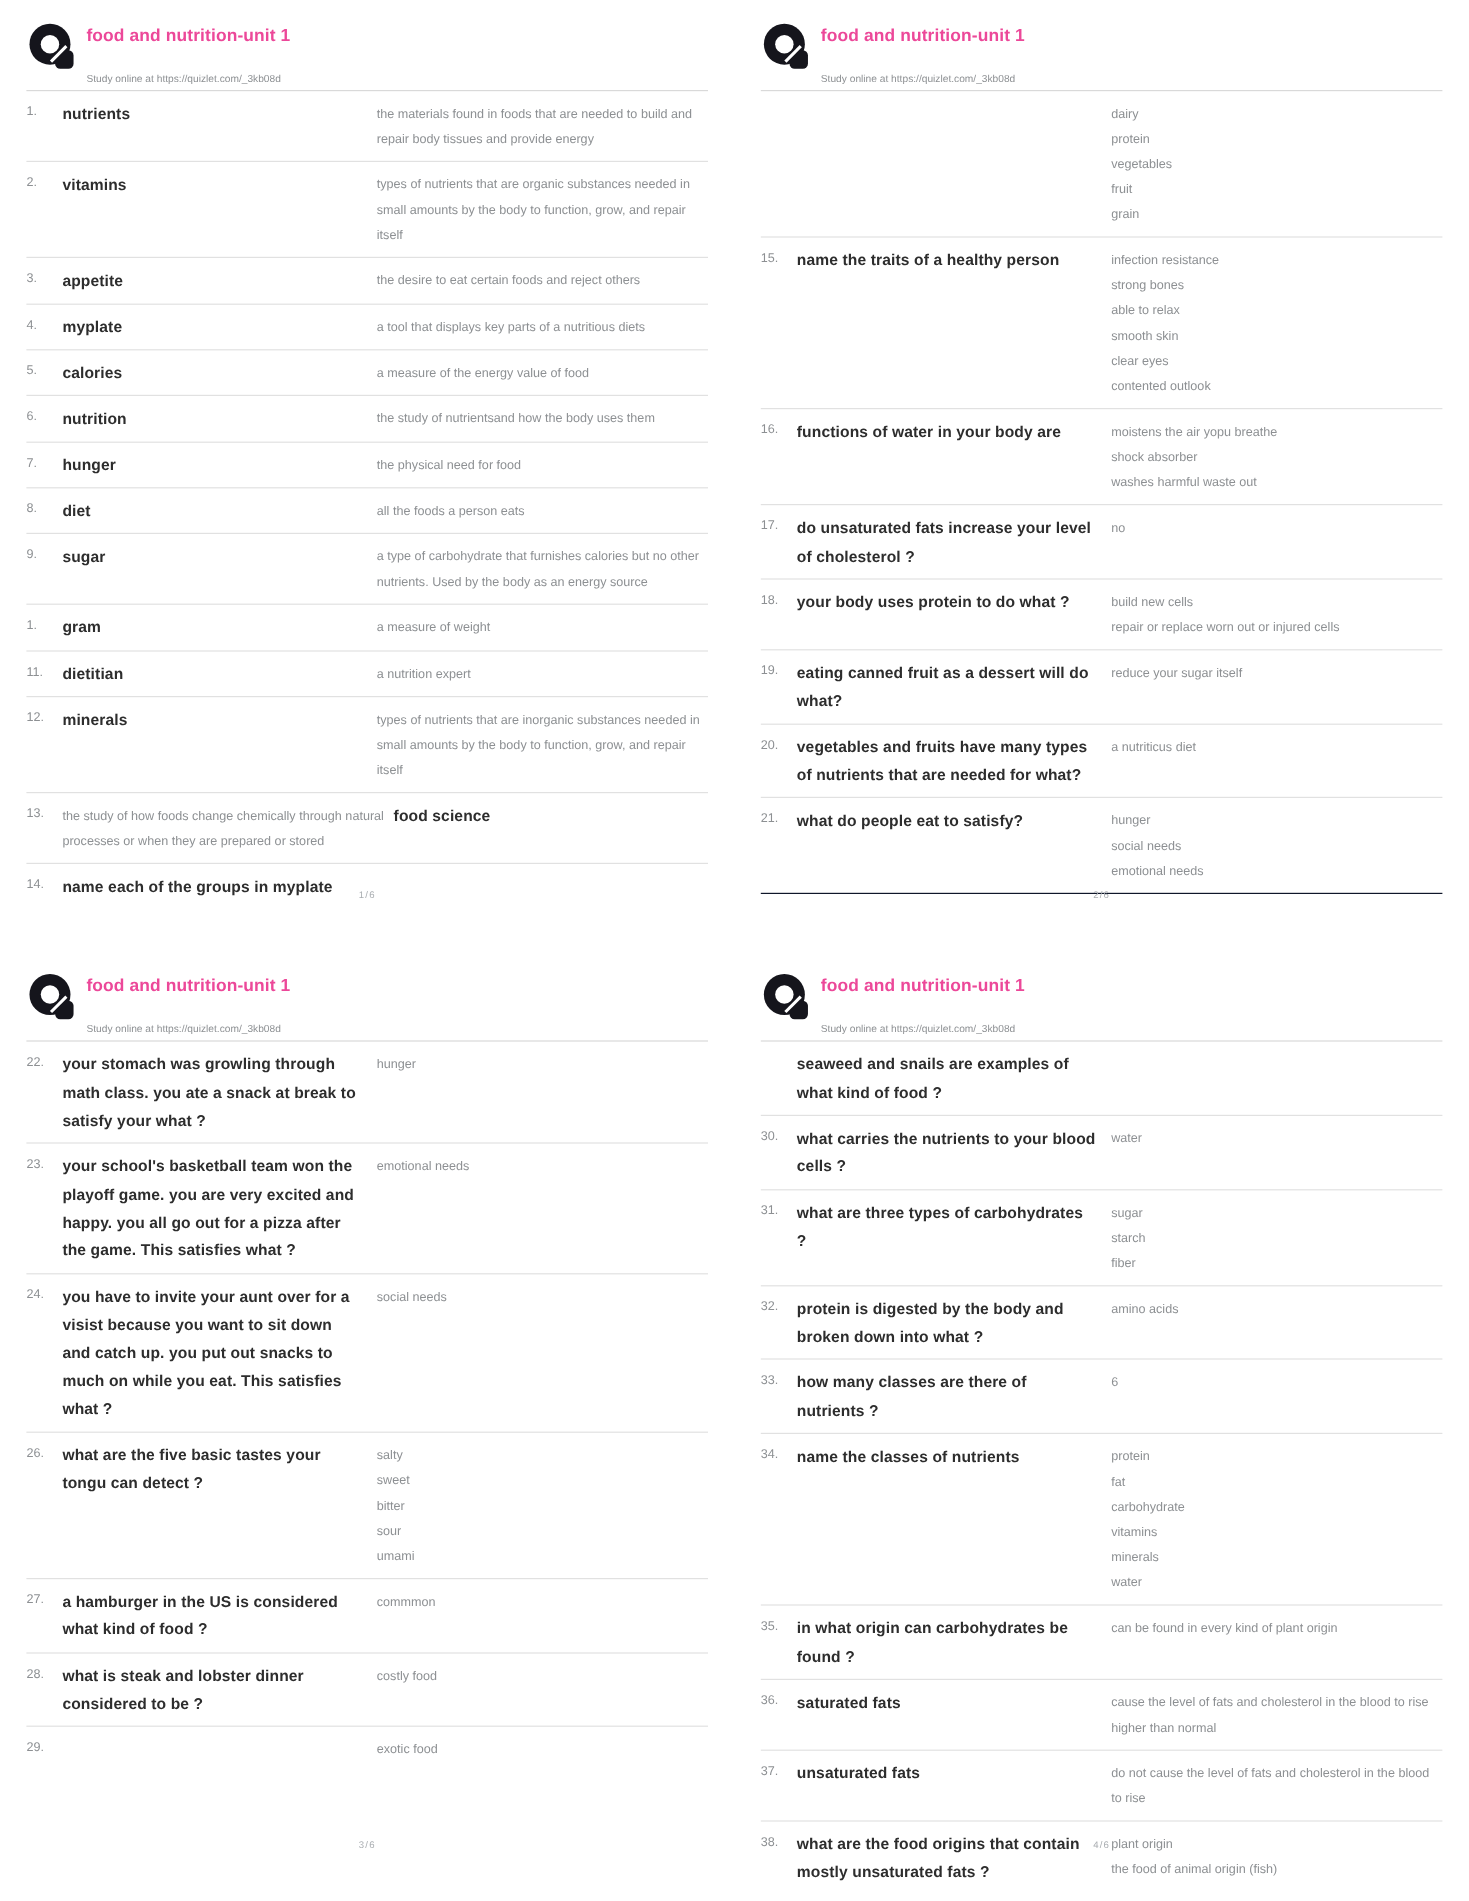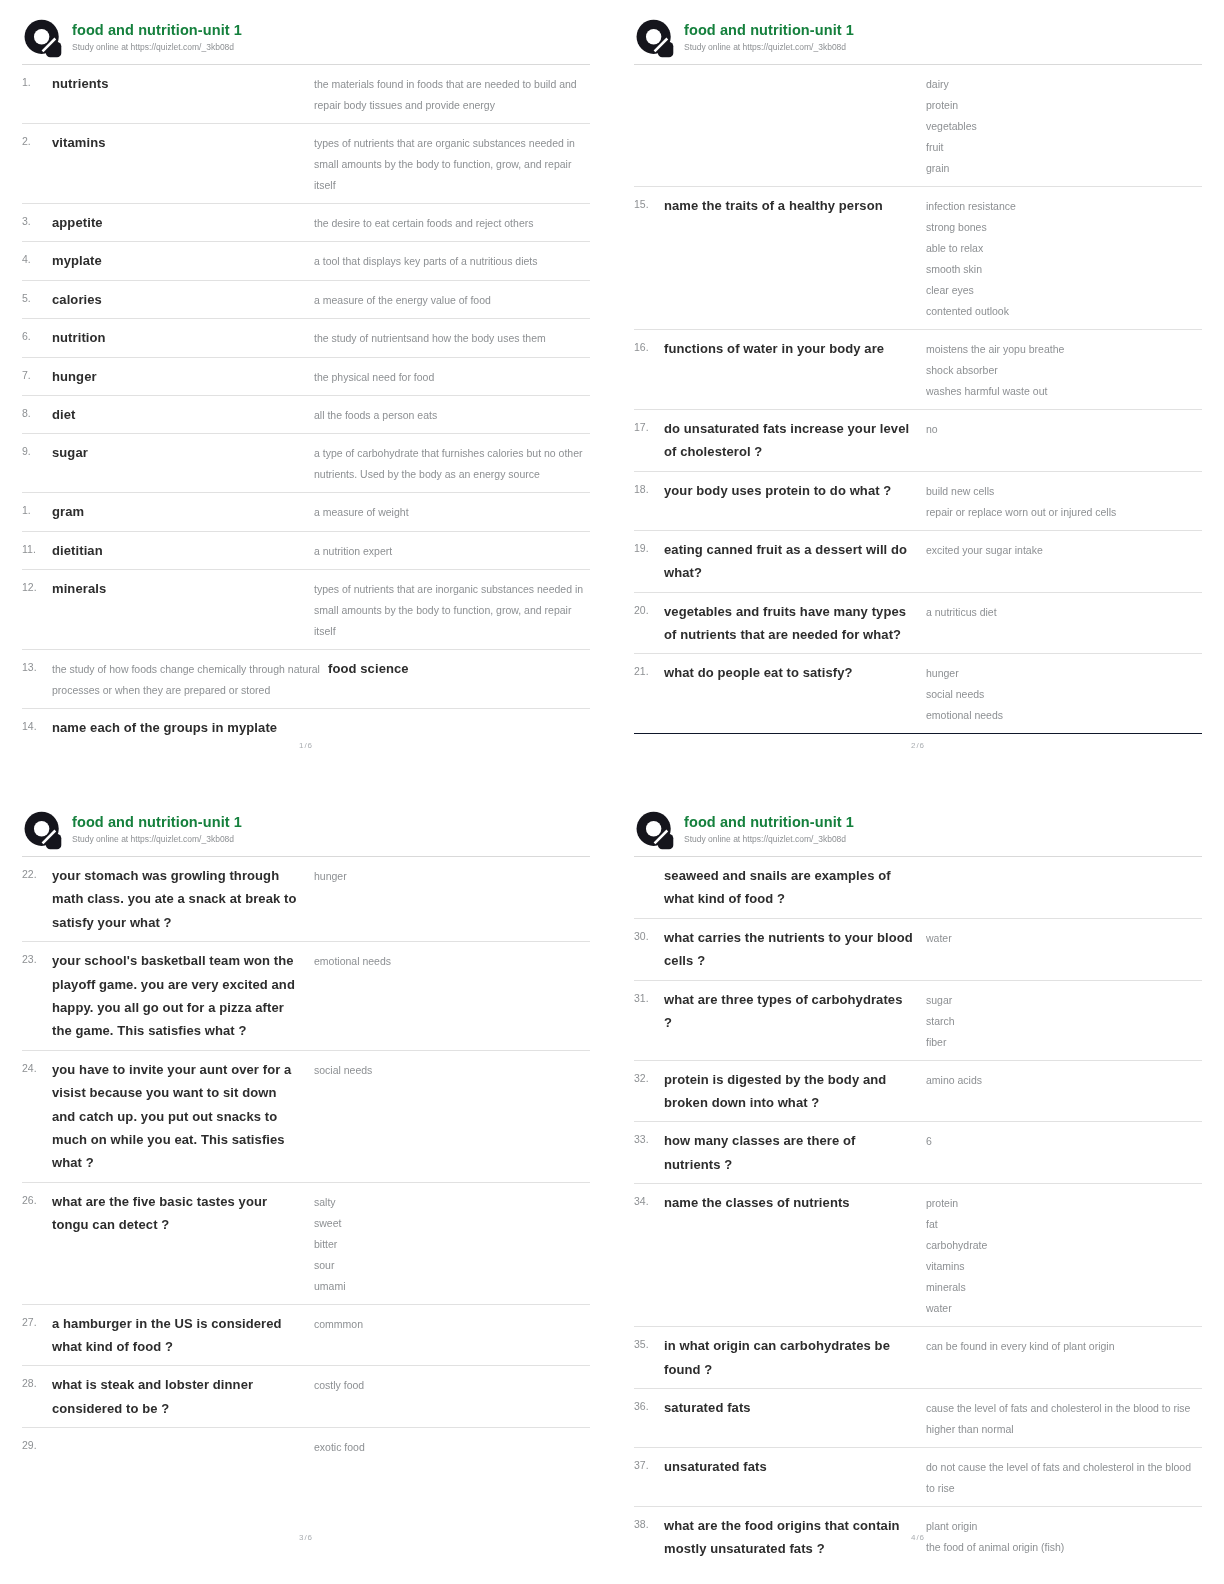--- a/index.html
+++ b/index.html
@@ -6,22 +6,22 @@
   body{width:1224px;height:1584px;font-family:"Liberation Sans","DejaVu Sans",sans-serif;
        -webkit-font-smoothing:antialiased;}
   .grid{display:grid;grid-template-columns:612px 612px;grid-template-rows:792px 792px;
         width:1224px;height:1584px;}
   .page{position:relative;box-sizing:border-box;padding:18px 22px 0 22px;overflow:hidden;background:#fff;}
   
   .hdr{display:flex;align-items:flex-start;gap:9px;padding-bottom:5px;border-bottom:1px solid #d9d9d9;}
   .logo{width:41px;height:41px;flex:0 0 41px;display:block;}
   .logo svg{display:block;width:41px;height:41px;}
   .hgroup{padding-top:3px;}
-  .title{font-size:14.5px;font-weight:bold;color:#15803d;letter-spacing:.1px;line-height:1.25;}
-  .subtitle{font-size:8.5px;color:#8d9093;margin-top:3px;}
+  .title{font-size:14.5px;font-weight:bold;color:#ec4899;letter-spacing:.1px;line-height:1.25;}
+  .subtitle{font-size:8.5px;color:#8d9093;margin-top:21px;}
   
   .rows{margin-top:0;}
   .rows.bottom-line{border-bottom:1px solid #0f172a;}
   .row{display:flex;padding:7px 0 7px 0;}
   .row + .row{border-top:1px solid #e1e1e1;}
   .cell{box-sizing:border-box;}
   .num{width:30px;flex:0 0 30px;font-size:10.5px;color:#8d9093;padding-top:4px;}
   .term{width:262px;flex:0 0 262px;font-size:13px;font-weight:bold;color:#2d2d2d;
         line-height:1.8;padding-right:12px;letter-spacing:.1px;}
   .def{flex:1;font-size:10.5px;color:#8d9093;line-height:2.0;white-space:pre-line;padding-top:2px;}
@@ -171,21 +171,21 @@
   </div>
         <div class="row">
     <div class="cell num">18.</div>
     <div class="cell term">your body uses protein to do what ?</div>
     <div class="cell def">build new cells
 repair or replace worn out or injured cells</div>
   </div>
         <div class="row">
     <div class="cell num">19.</div>
     <div class="cell term">eating canned fruit as a dessert will do what?</div>
-    <div class="cell def">excited your sugar intake</div>
+    <div class="cell def">reduce your sugar itself</div>
   </div>
         <div class="row">
     <div class="cell num">20.</div>
     <div class="cell term">vegetables and fruits have many types of nutrients that are needed for what?</div>
     <div class="cell def">a nutriticus diet</div>
   </div>
         <div class="row">
     <div class="cell num">21.</div>
     <div class="cell term">what do people eat to satisfy?</div>
     <div class="cell def">hunger

